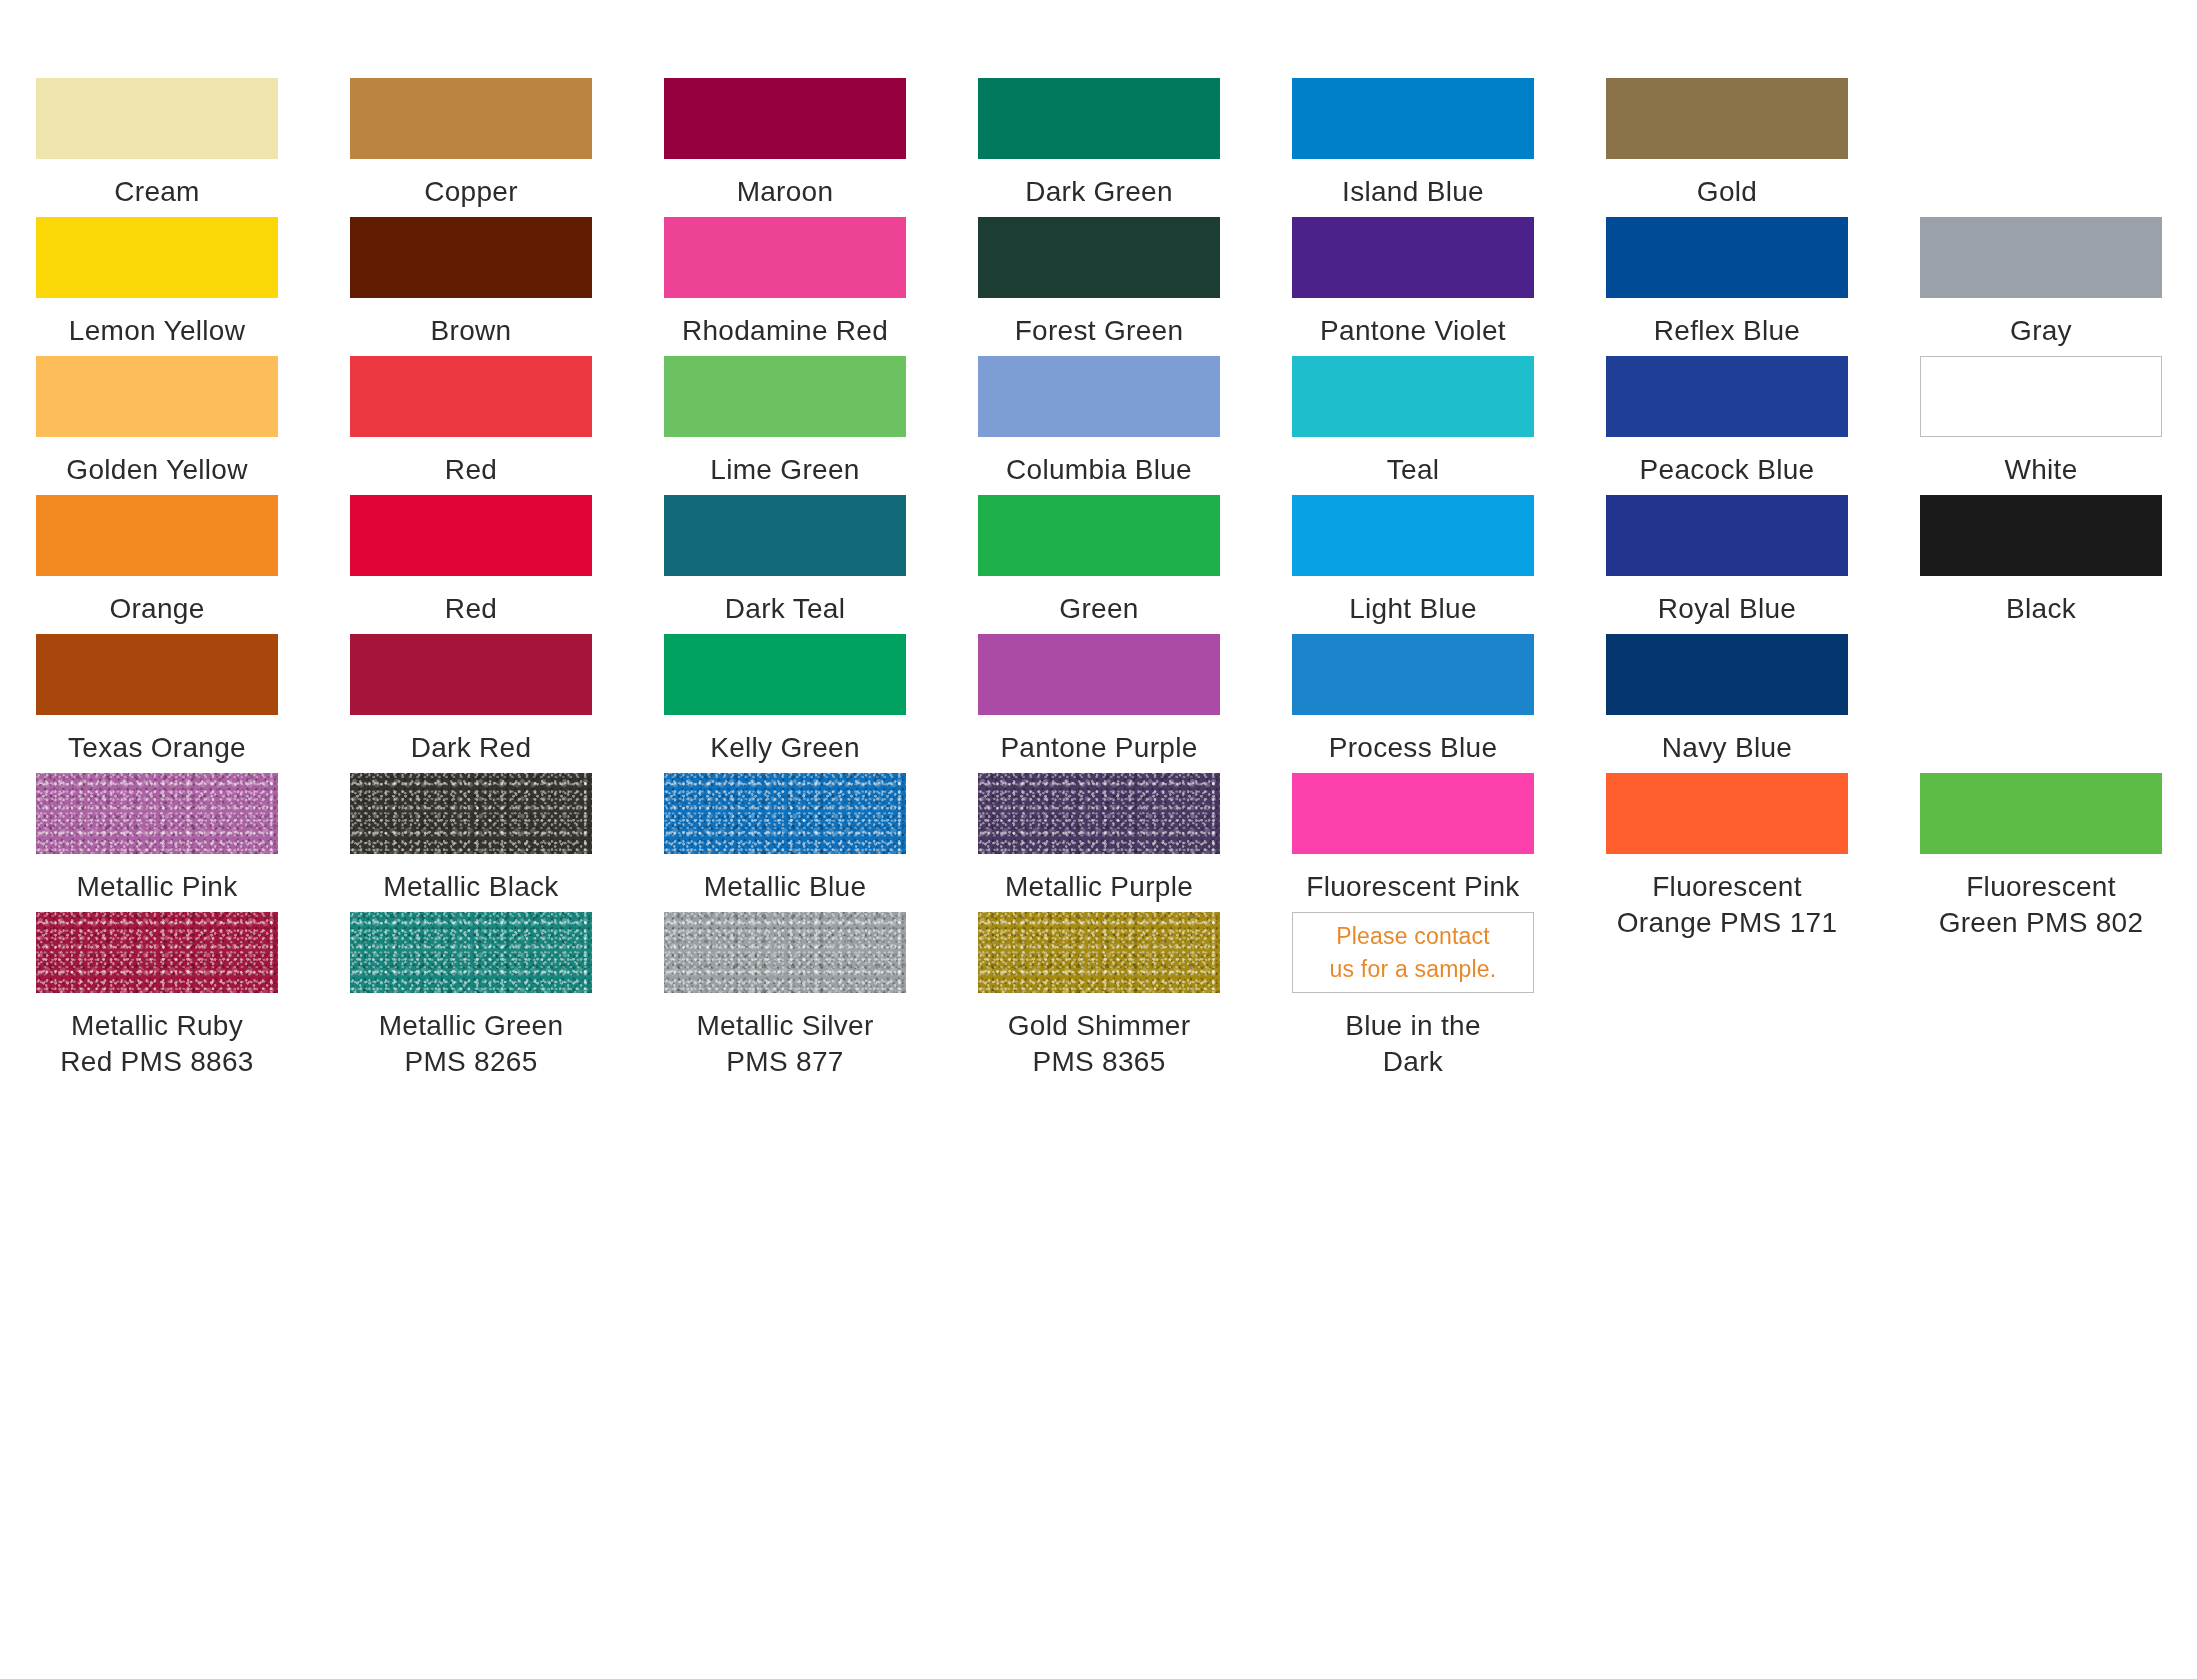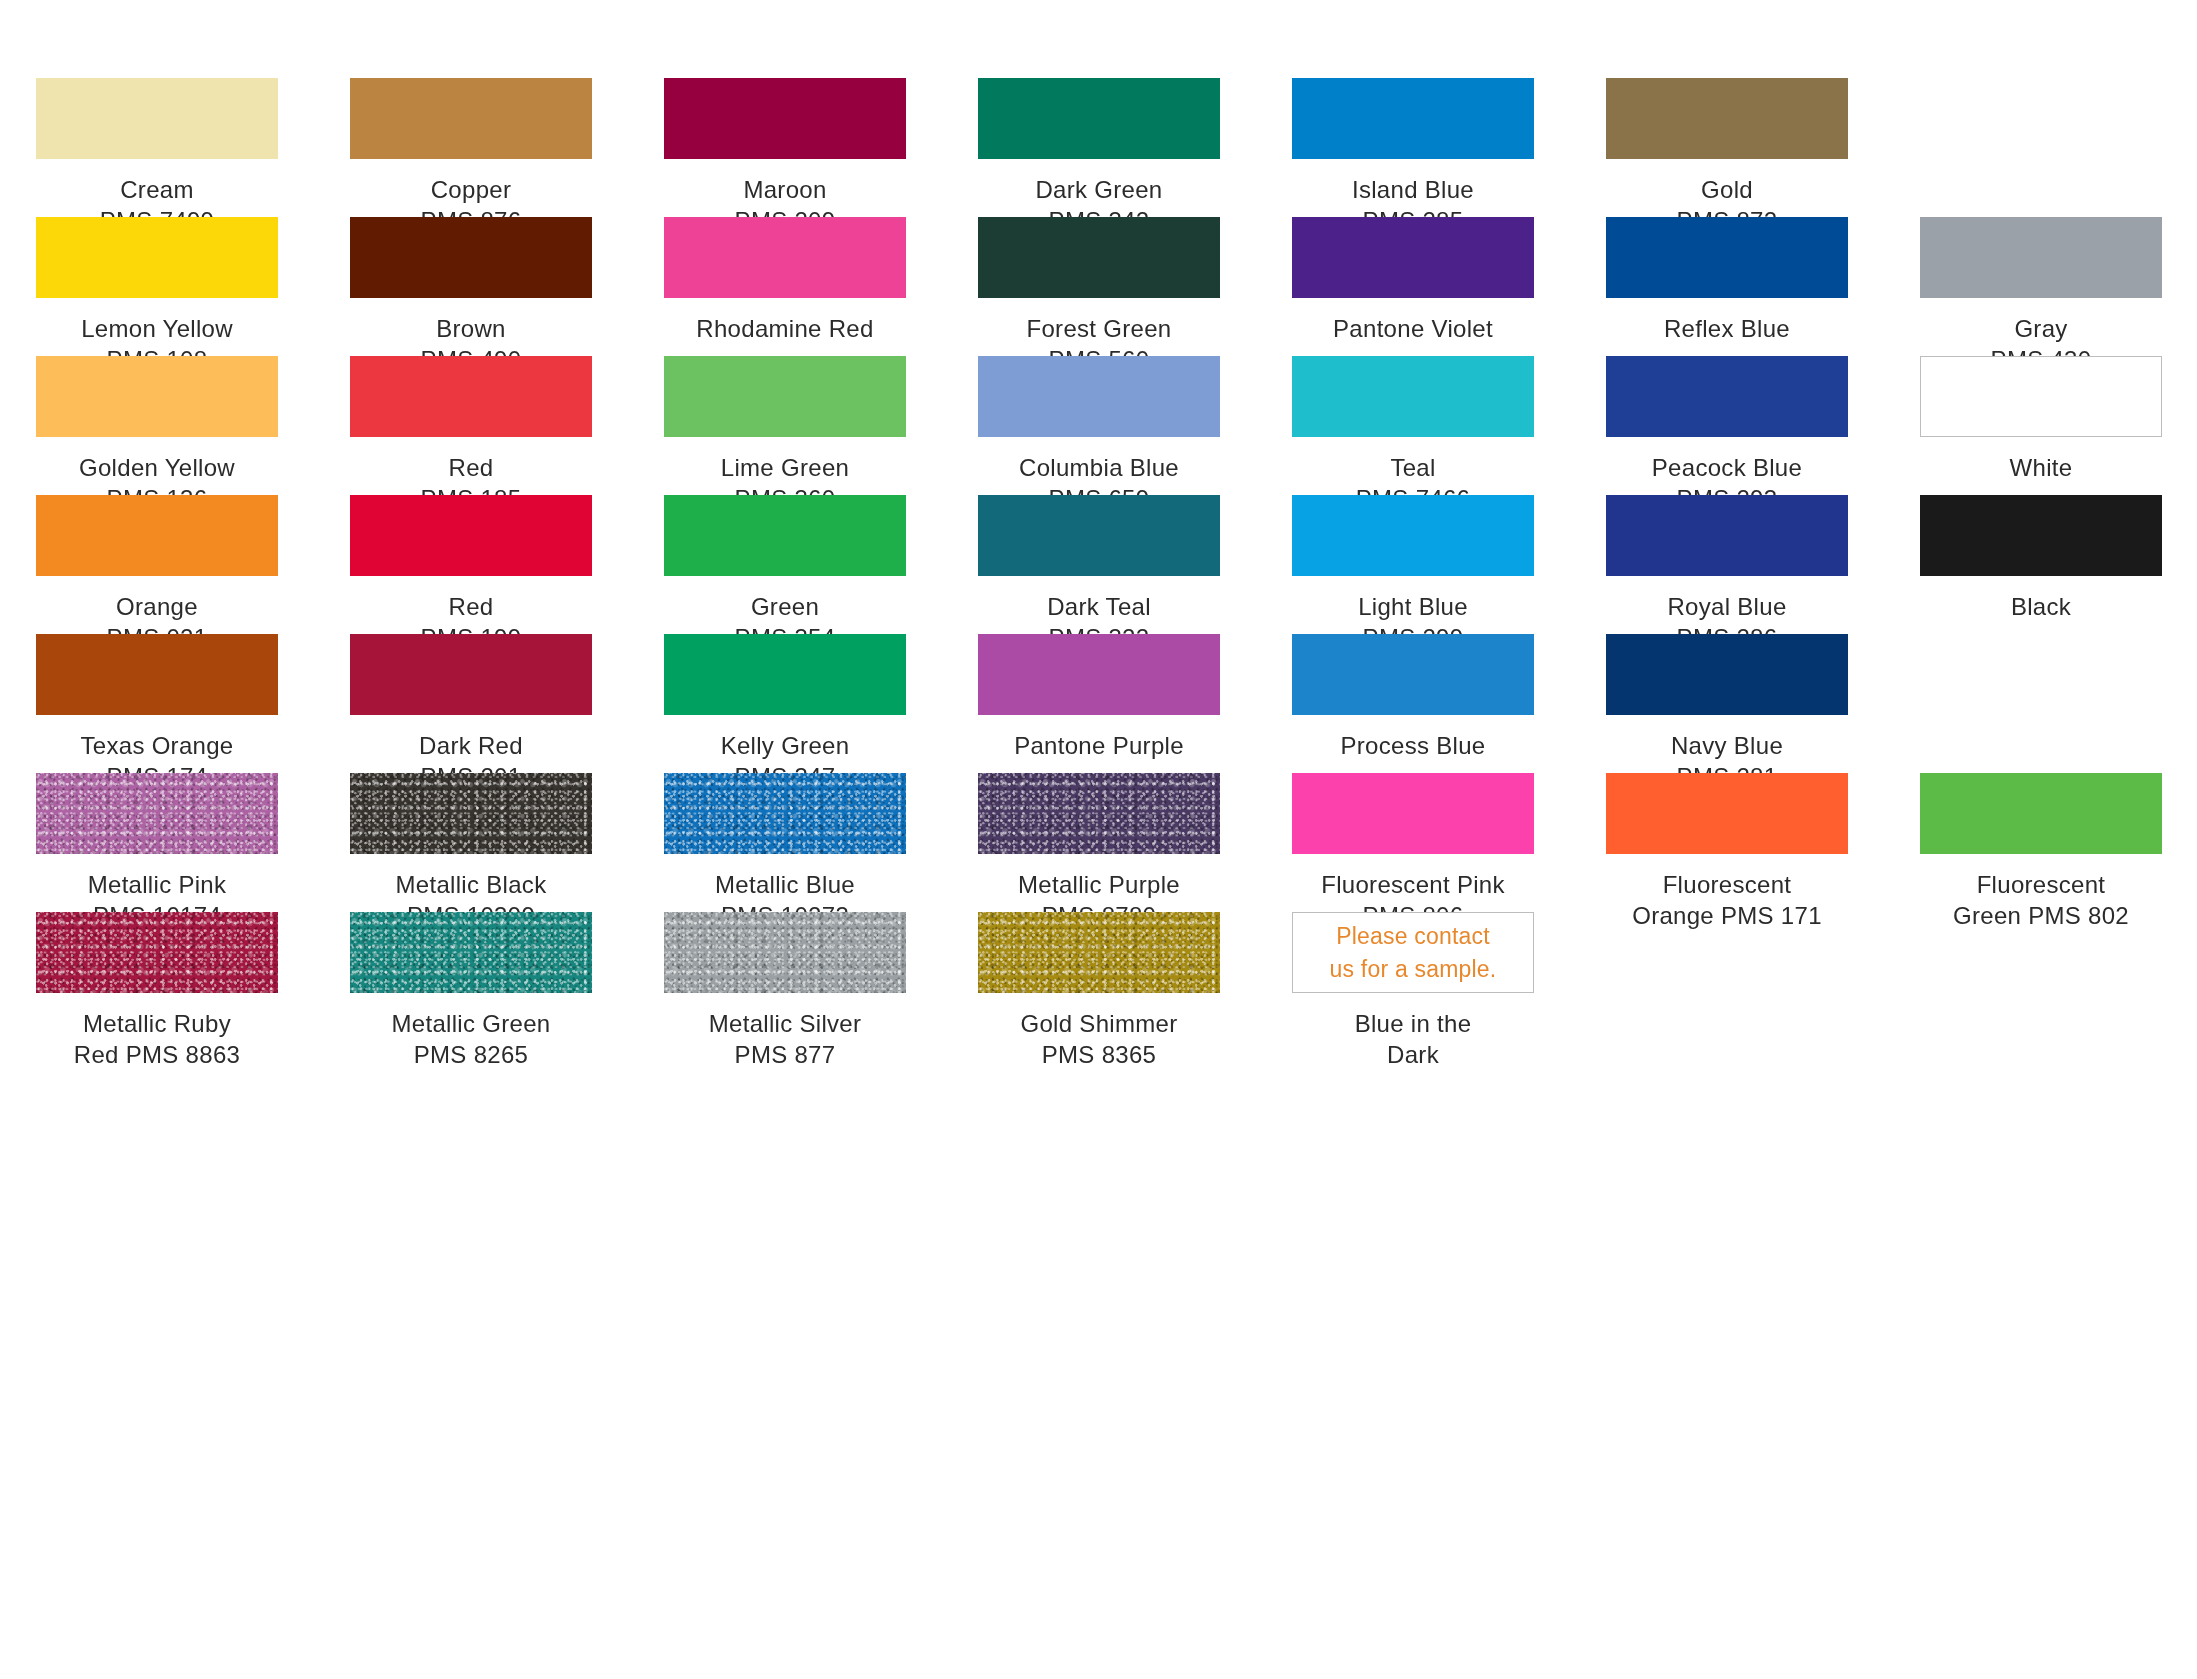--- a/index.html
+++ b/index.html
@@ -96,21 +96,21 @@
       radial-gradient(circle at 20% 80%, rgba(0,0,0,.22) 0 1.8px, transparent 2.8px),
       radial-gradient(circle at 80% 20%, rgba(255,255,255,.22) 0 2.3px, transparent 3.2px);
     background-size: 21px 17.4px, 28.5px 25px, 15.6px 23px;
     opacity: .85;
   }
 
   .labels {
     margin-top: 14.7px;
     text-align: center;
     color: #2b2b2b;
-    font-size: 24px;
+    font-size: 28px;
     line-height: 1.30;
     letter-spacing: 0.3px;
     width: 275px;
   }
   .labels .name { display: block; }
   .labels .pms  { display: block; }
   .labels .pms:empty { display: none; }
 </style>
 </head>
 <body>
@@ -268,31 +268,31 @@
           </div>
         </div>
         <div class="cell">
           <div class="swatch" style="background: rgb(224, 4, 52);"></div>
           <div class="labels">
             <span class="name">Red</span>
             <span class="pms">PMS 199</span>
           </div>
         </div>
         <div class="cell">
+          <div class="swatch" style="background: rgb(18, 105, 122);"></div>
+          <div class="labels">
+            <span class="name">Dark Teal</span>
+            <span class="pms">PMS 322</span>
+          </div>
+        </div>
+        <div class="cell">
           <div class="swatch" style="background: rgb(30, 175, 75);"></div>
           <div class="labels">
             <span class="name">Green</span>
             <span class="pms">PMS 354</span>
-          </div>
-        </div>
-        <div class="cell">
-          <div class="swatch" style="background: rgb(18, 105, 122);"></div>
-          <div class="labels">
-            <span class="name">Dark Teal</span>
-            <span class="pms">PMS 322</span>
           </div>
         </div>
         <div class="cell">
           <div class="swatch" style="background: rgb(7, 162, 227);"></div>
           <div class="labels">
             <span class="name">Light Blue</span>
             <span class="pms">PMS 299</span>
           </div>
         </div>
         <div class="cell">

